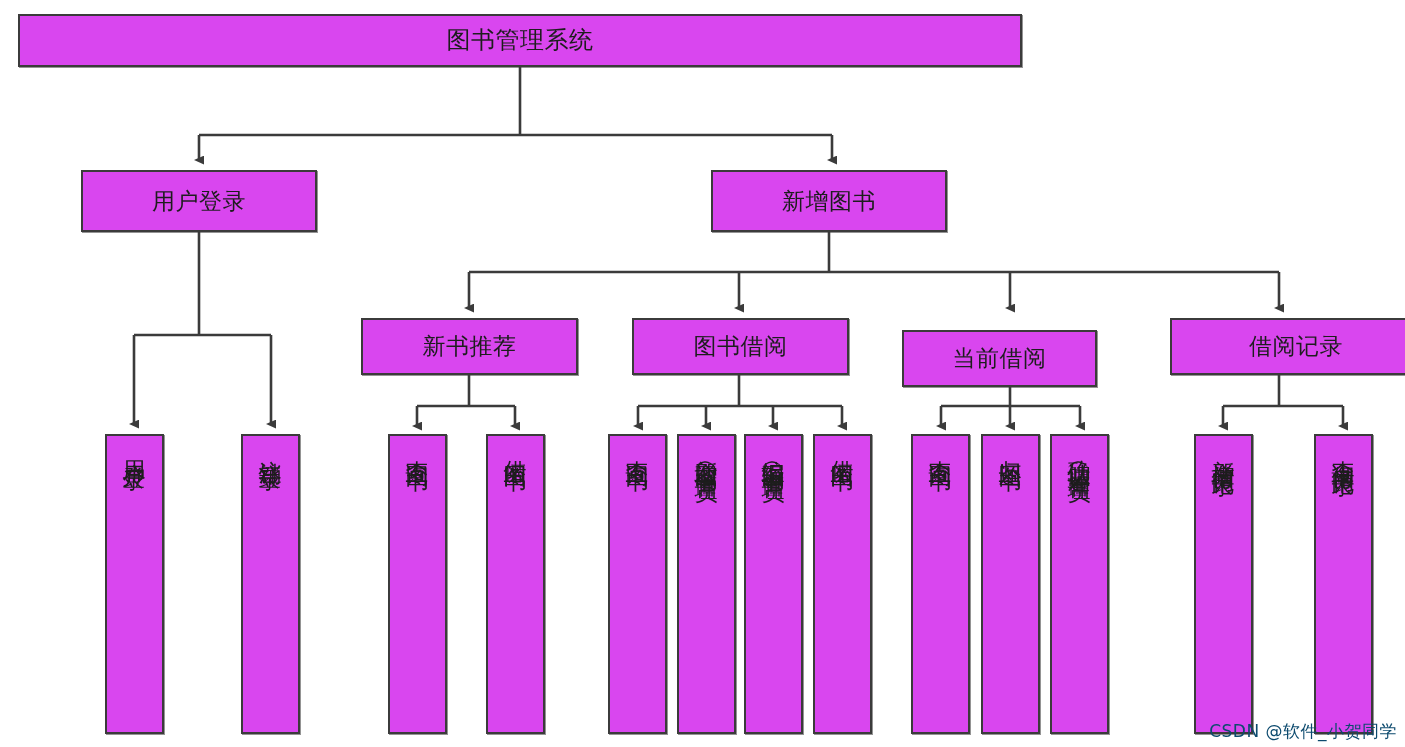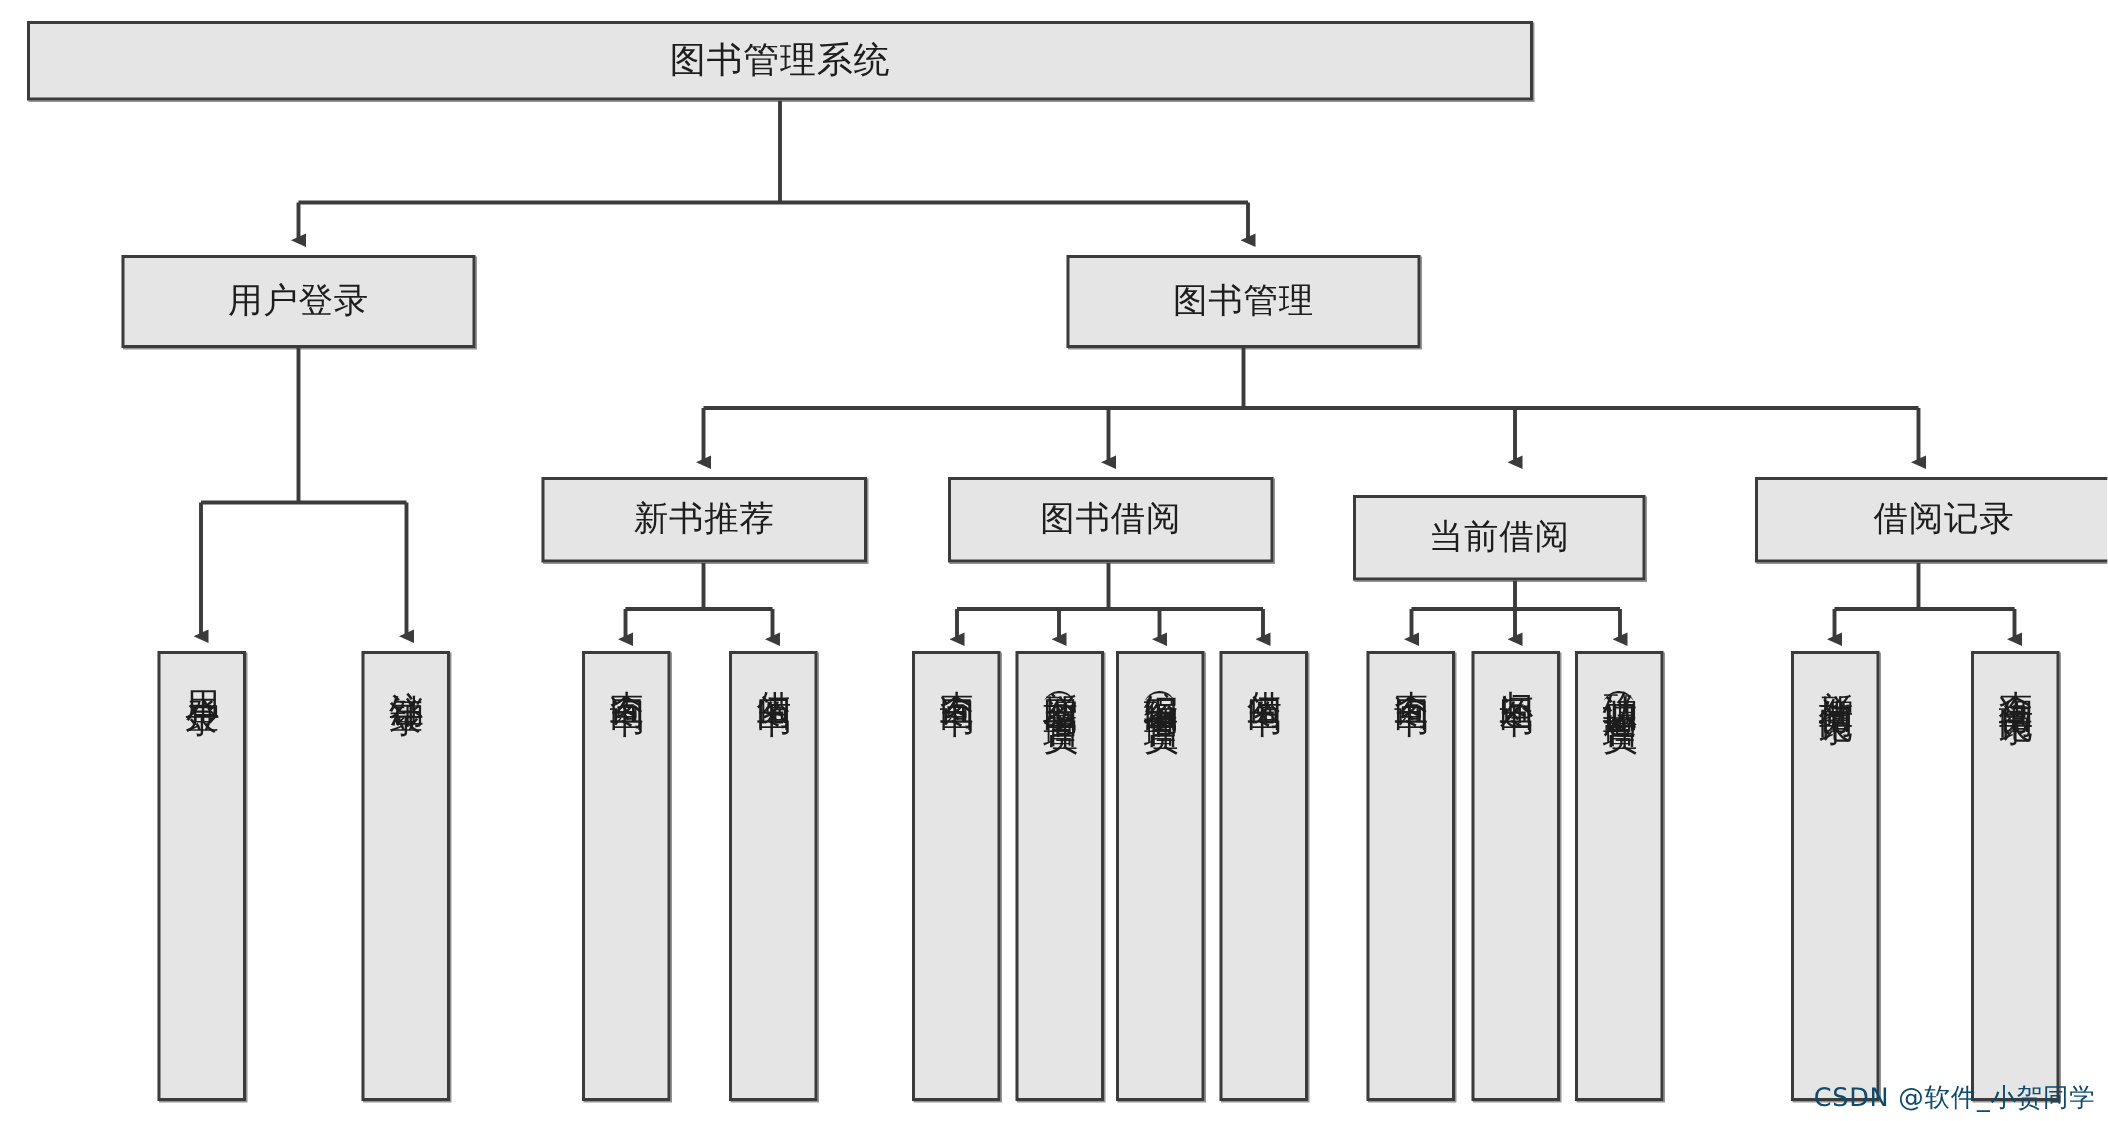--- a/index.html
+++ b/index.html
@@ -23,21 +23,21 @@
     position: absolute;
     left: 0;
     top: 0;
     width: 1405px;
     height: 747px;
     pointer-events: none;
   }
   .node {
     position: absolute;
     box-sizing: border-box;
-    background: #e5e5e5;
+    background: #d946ef;
     border: 2px solid #3b3b3b;
     box-shadow: 1px 1px 0 0 rgba(60,60,60,0.55);
     display: flex;
     align-items: center;
     justify-content: center;
     z-index: 2;
   }
   .node .label {
     display: block;
     text-align: center;
@@ -135,21 +135,21 @@
   </svg>
 
   <div class="node h root" style="left:18px; top:14px; width:1004px; height:53px;">
     <span class="label">图书管理系统</span>
   </div>
 
   <div class="node h" style="left:81px; top:170px; width:236px; height:62px;">
     <span class="label">用户登录</span>
   </div>
   <div class="node h" style="left:711px; top:170px; width:236px; height:62px;">
-    <span class="label">图书管理</span>
+    <span class="label">新增图书</span>
   </div>
 
   <div class="node h" style="left:632px; top:318px; width:217px; height:57px;">
     <span class="label">图书借阅</span>
   </div>
   <div class="node h" style="left:361px; top:318px; width:217px; height:57px;">
     <span class="label">新书推荐</span>
   </div>
   <div class="node h" style="left:902px; top:330px; width:195px; height:57px;align-items:center;">
     <span class="label">当前借阅</span>

